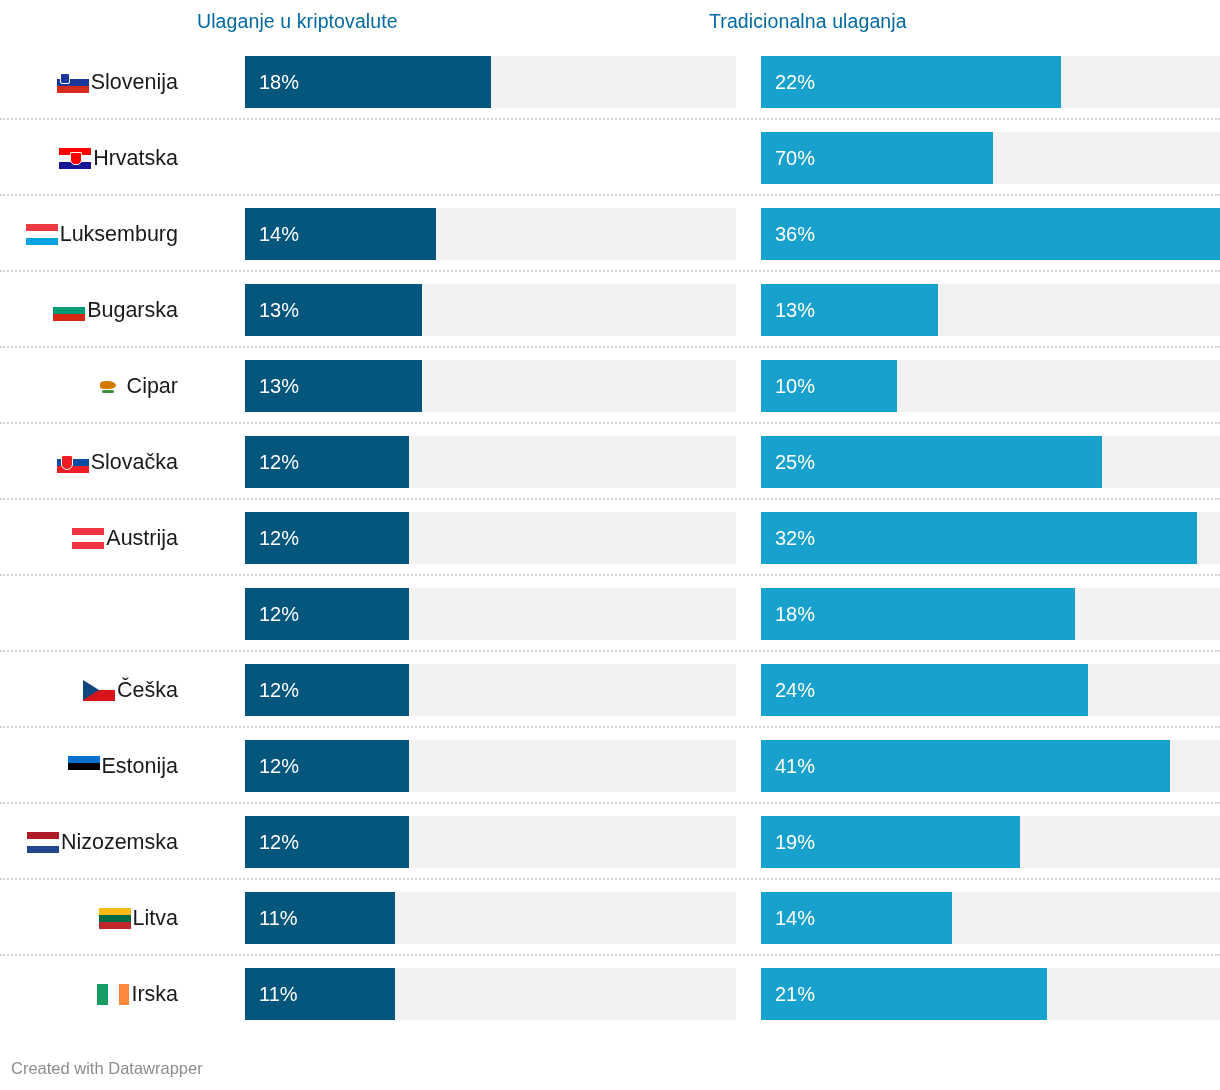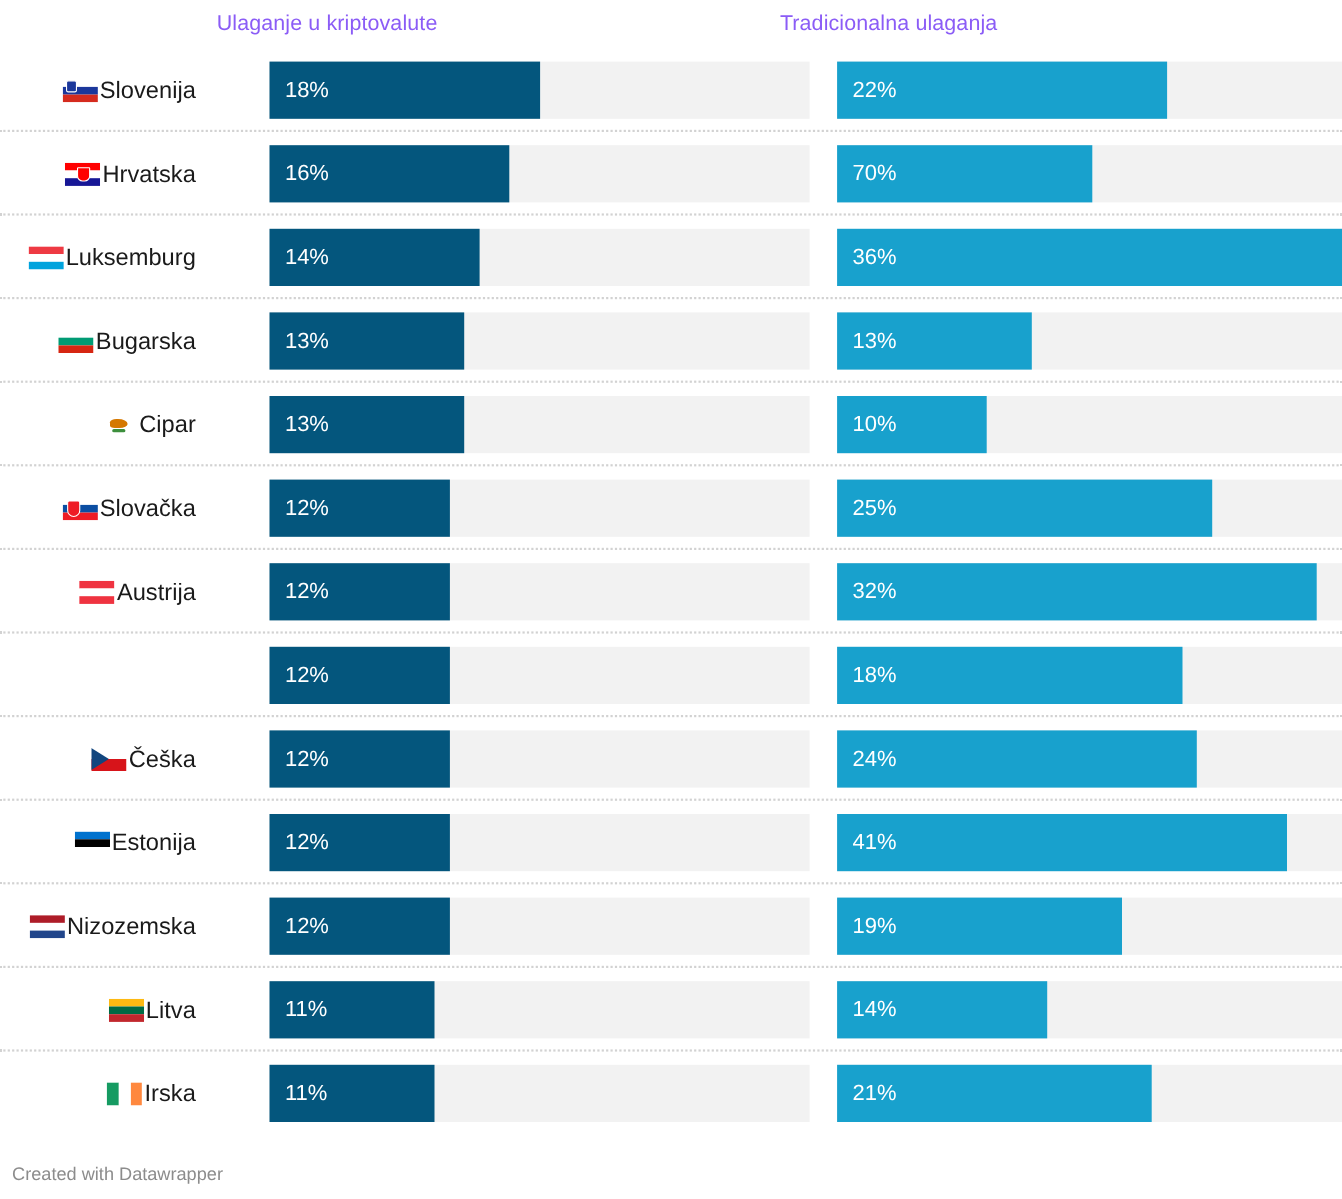--- a/index.html
+++ b/index.html
@@ -28,21 +28,21 @@
     left: 0;
     top: 0;
     width: 1220px;
     height: 44px;
   }
   .col-header {
     position: absolute;
     top: 9px;
     font-size: 19.5px;
     line-height: 24px;
-    color: #8b5cf6;
+    color: #0369a1;
     white-space: nowrap;
     letter-spacing: 0.1px;
   }
   .col-header.c0 { left: 197px; }
   .col-header.c1 { left: 709px; }
 
   
   .rows {
     position: absolute;
     left: 0;
@@ -186,25 +186,20 @@
       <div class="row">
         <div class="label-cell">
           <span class="flag">
             <div class="stripe" style="top:0%;height:33.333333333333336%;background:#ff0000;"></div>
             <div class="stripe" style="top:33.333333333333336%;height:33.333333333333336%;background:#ffffff;"></div>
             <div class="stripe" style="top:66.66666666666667%;height:33.333333333333336%;background:#171796;"></div>
             <div class="emblem" style="left:11px;top:4px;width:10px;height:11px;background:#ff0000;border:1px solid #fff;border-radius:1px 1px 5px 5px;"></div>
           </span>
           <span class="country-name">Hrvatska</span>
         </div>
-        <div class="bar-col c0">
-          <div class="track"></div>
-          <div class="bar s0" style="width:44.44444444444444%;"></div>
-          <div class="bar-label">16%</div>
-        </div>
         <div class="bar-col c1">
           <div class="track"></div>
           <div class="bar s1" style="width:47.22222222222222%;"></div>
           <div class="bar-label">70%</div>
         </div>
         <div class="row-sep"></div>
       </div>
       <div class="row">
         <div class="label-cell">
           <span class="flag">

